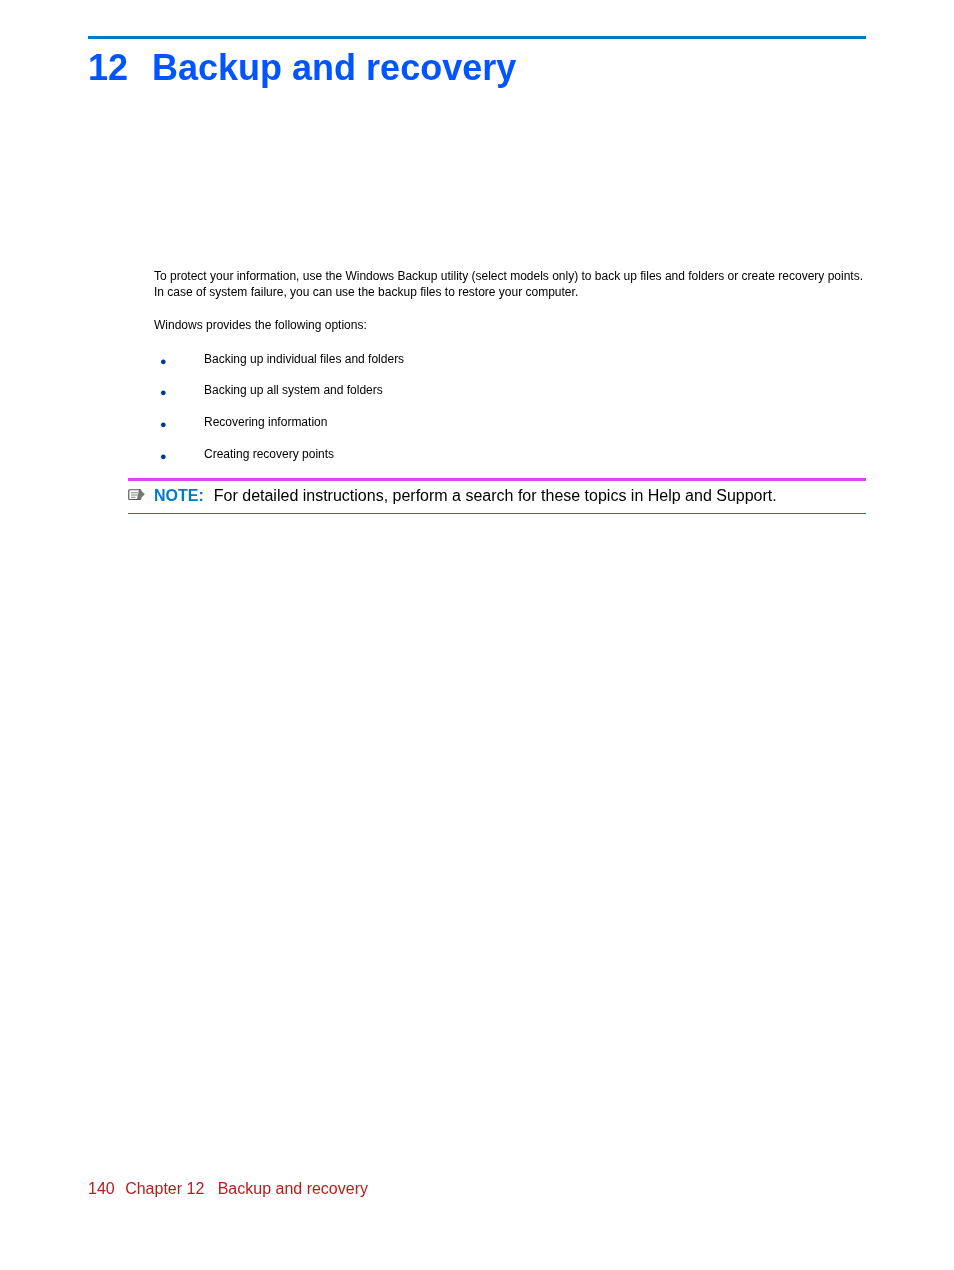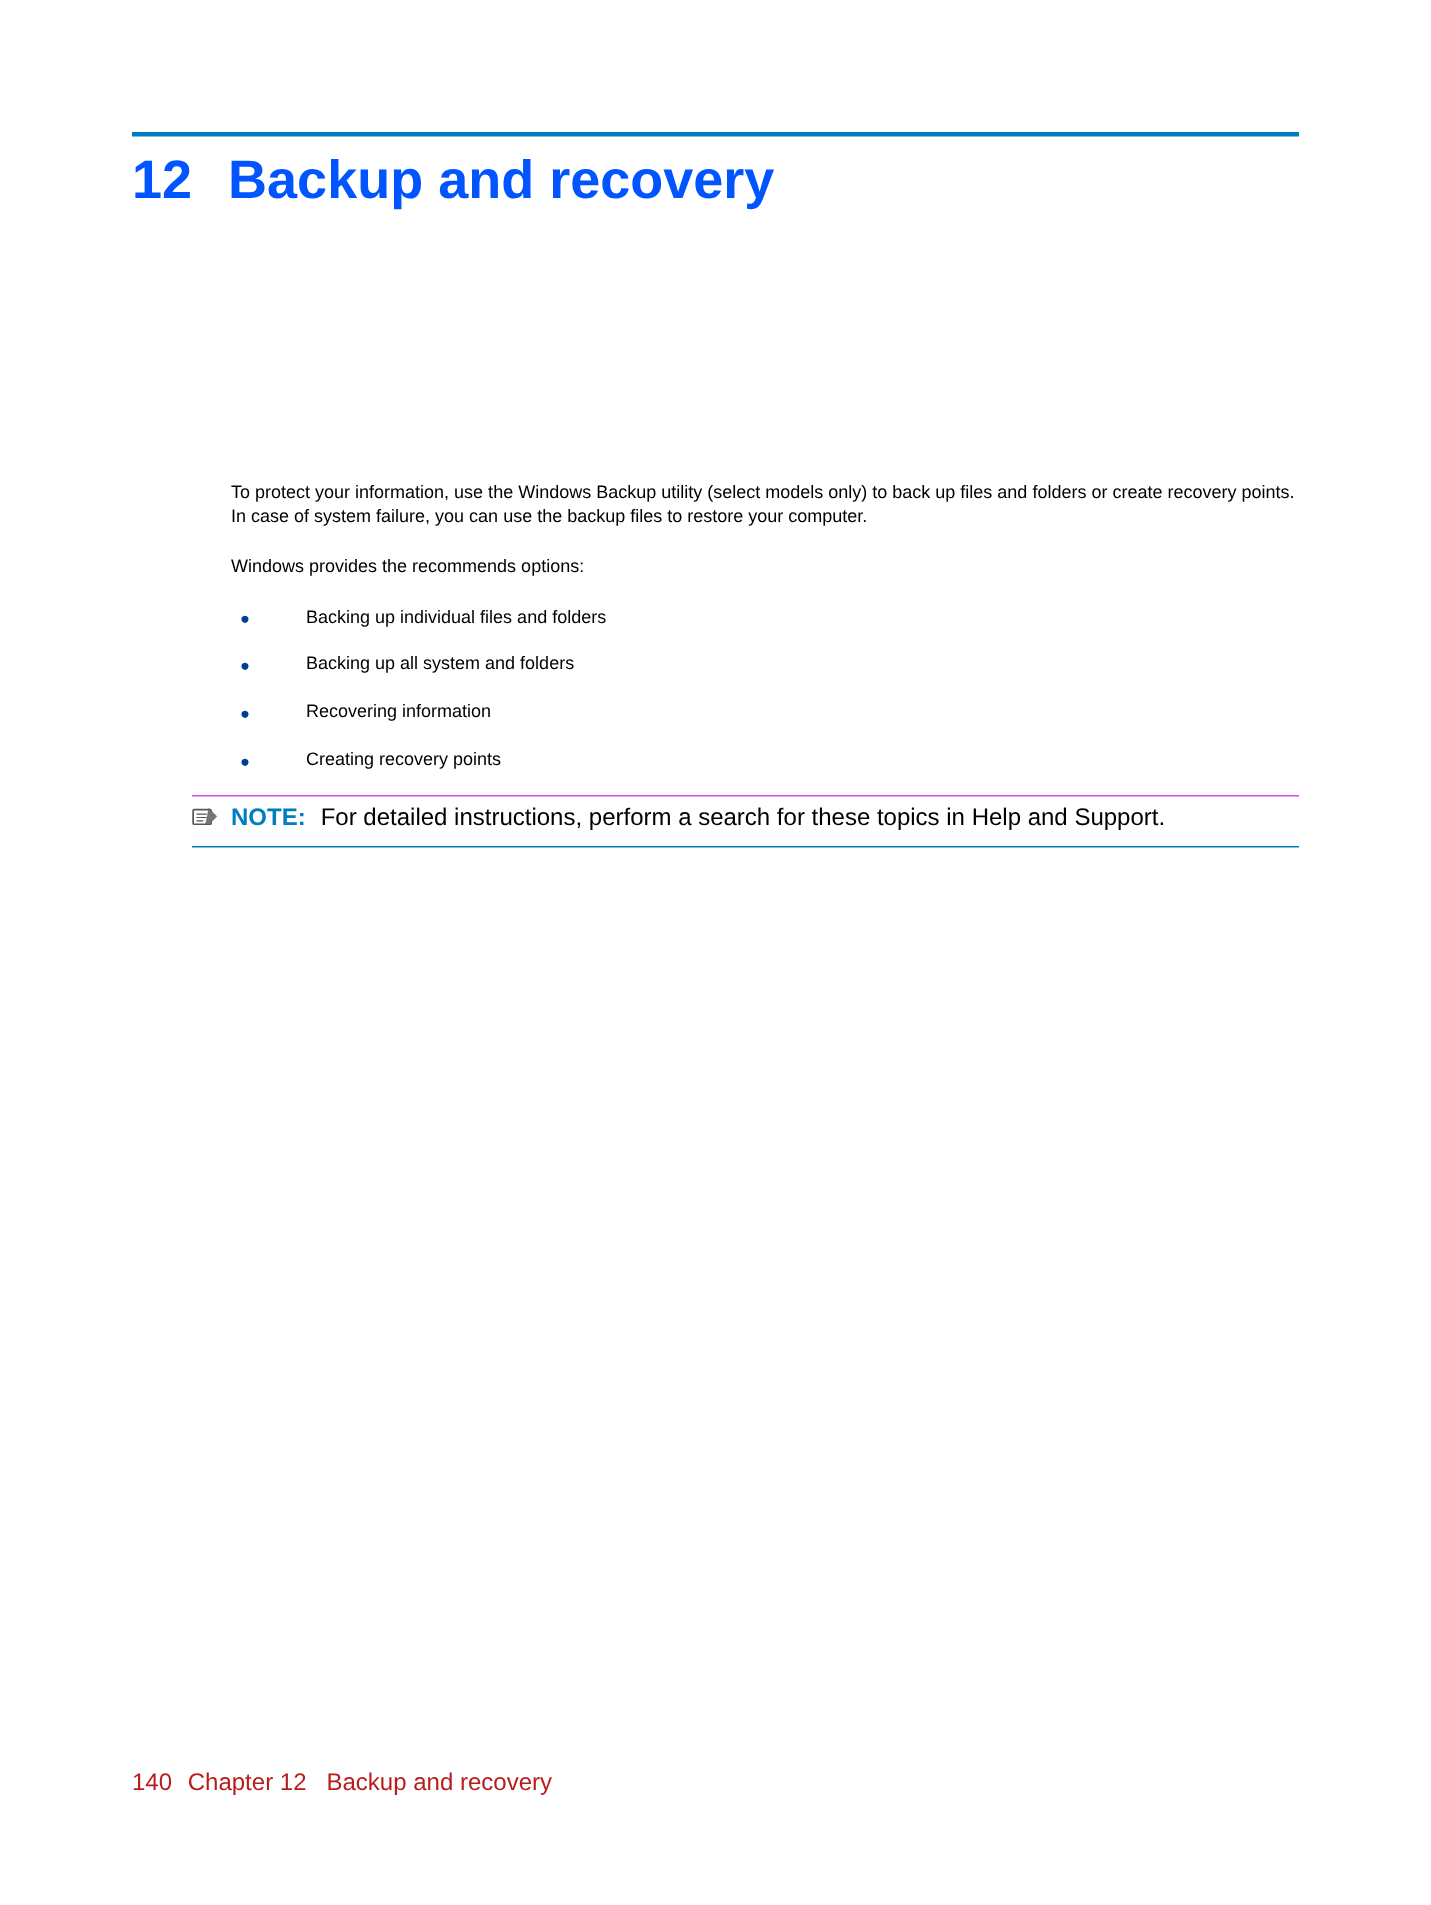--- a/index.html
+++ b/index.html
@@ -9,21 +9,21 @@
     }
     body {
       width: 954px;
       height: 1270px;
       background: #ffffff;
       font-family: Arial, Helvetica, sans-serif;
       position: relative;
       color: #000000;
     }
     .page {
-      padding: 88px 88px 0 88px;
+      padding: 36px 88px 0 88px;
     }
     .chapter-rule {
       border-top: 3px solid #007cc3;
       margin-bottom: 8px;
     }
     .chapter-heading {
       display: flex;
       align-items: baseline;
       margin-bottom: 180px;
     }
@@ -58,21 +58,21 @@
     }
     .bullet-list li::before {
       content: "●";
       position: absolute;
       left: 6px;
       top: 2px;
       color: #003d99;
       font-size: 11px;
     }
     .note-block {
-      border-top: 1px solid #d946ef;
+      border-top: 3px solid #d946ef;
       border-bottom: 1px solid #007cc3;
       margin-left: 0;
       margin-bottom: 6px;
       padding: 6px 0 6px 0;
       position: relative;
     }
     .note-wrapper-first {
       display: flex;
       align-items: flex-start;
     }
@@ -119,21 +119,21 @@
 
 <div class="page">
   <div class="chapter-rule"></div>
   <div class="chapter-heading">
     <span class="chapter-number">12</span>
     <span class="chapter-title">Backup and recovery</span>
   </div>
 
   <div class="body-content">
     <p class="para">To protect your information, use the Windows Backup utility (select models only) to back up files and folders or create recovery points. In case of system failure, you can use the backup files to restore your computer.</p>
-    <p class="para">Windows provides the recommends options:</p>
+    <p class="para">Windows provides the following options:</p>
 
     <ul class="bullet-list">
       <li>Backing up individual files and folders</li>
       <li>Backing up all system and folders</li>
       <li>Recovering information</li>
       <li>Creating recovery points</li>
     </ul>
   </div>
 
   <div class="note-block" style="margin-left:40px;">

